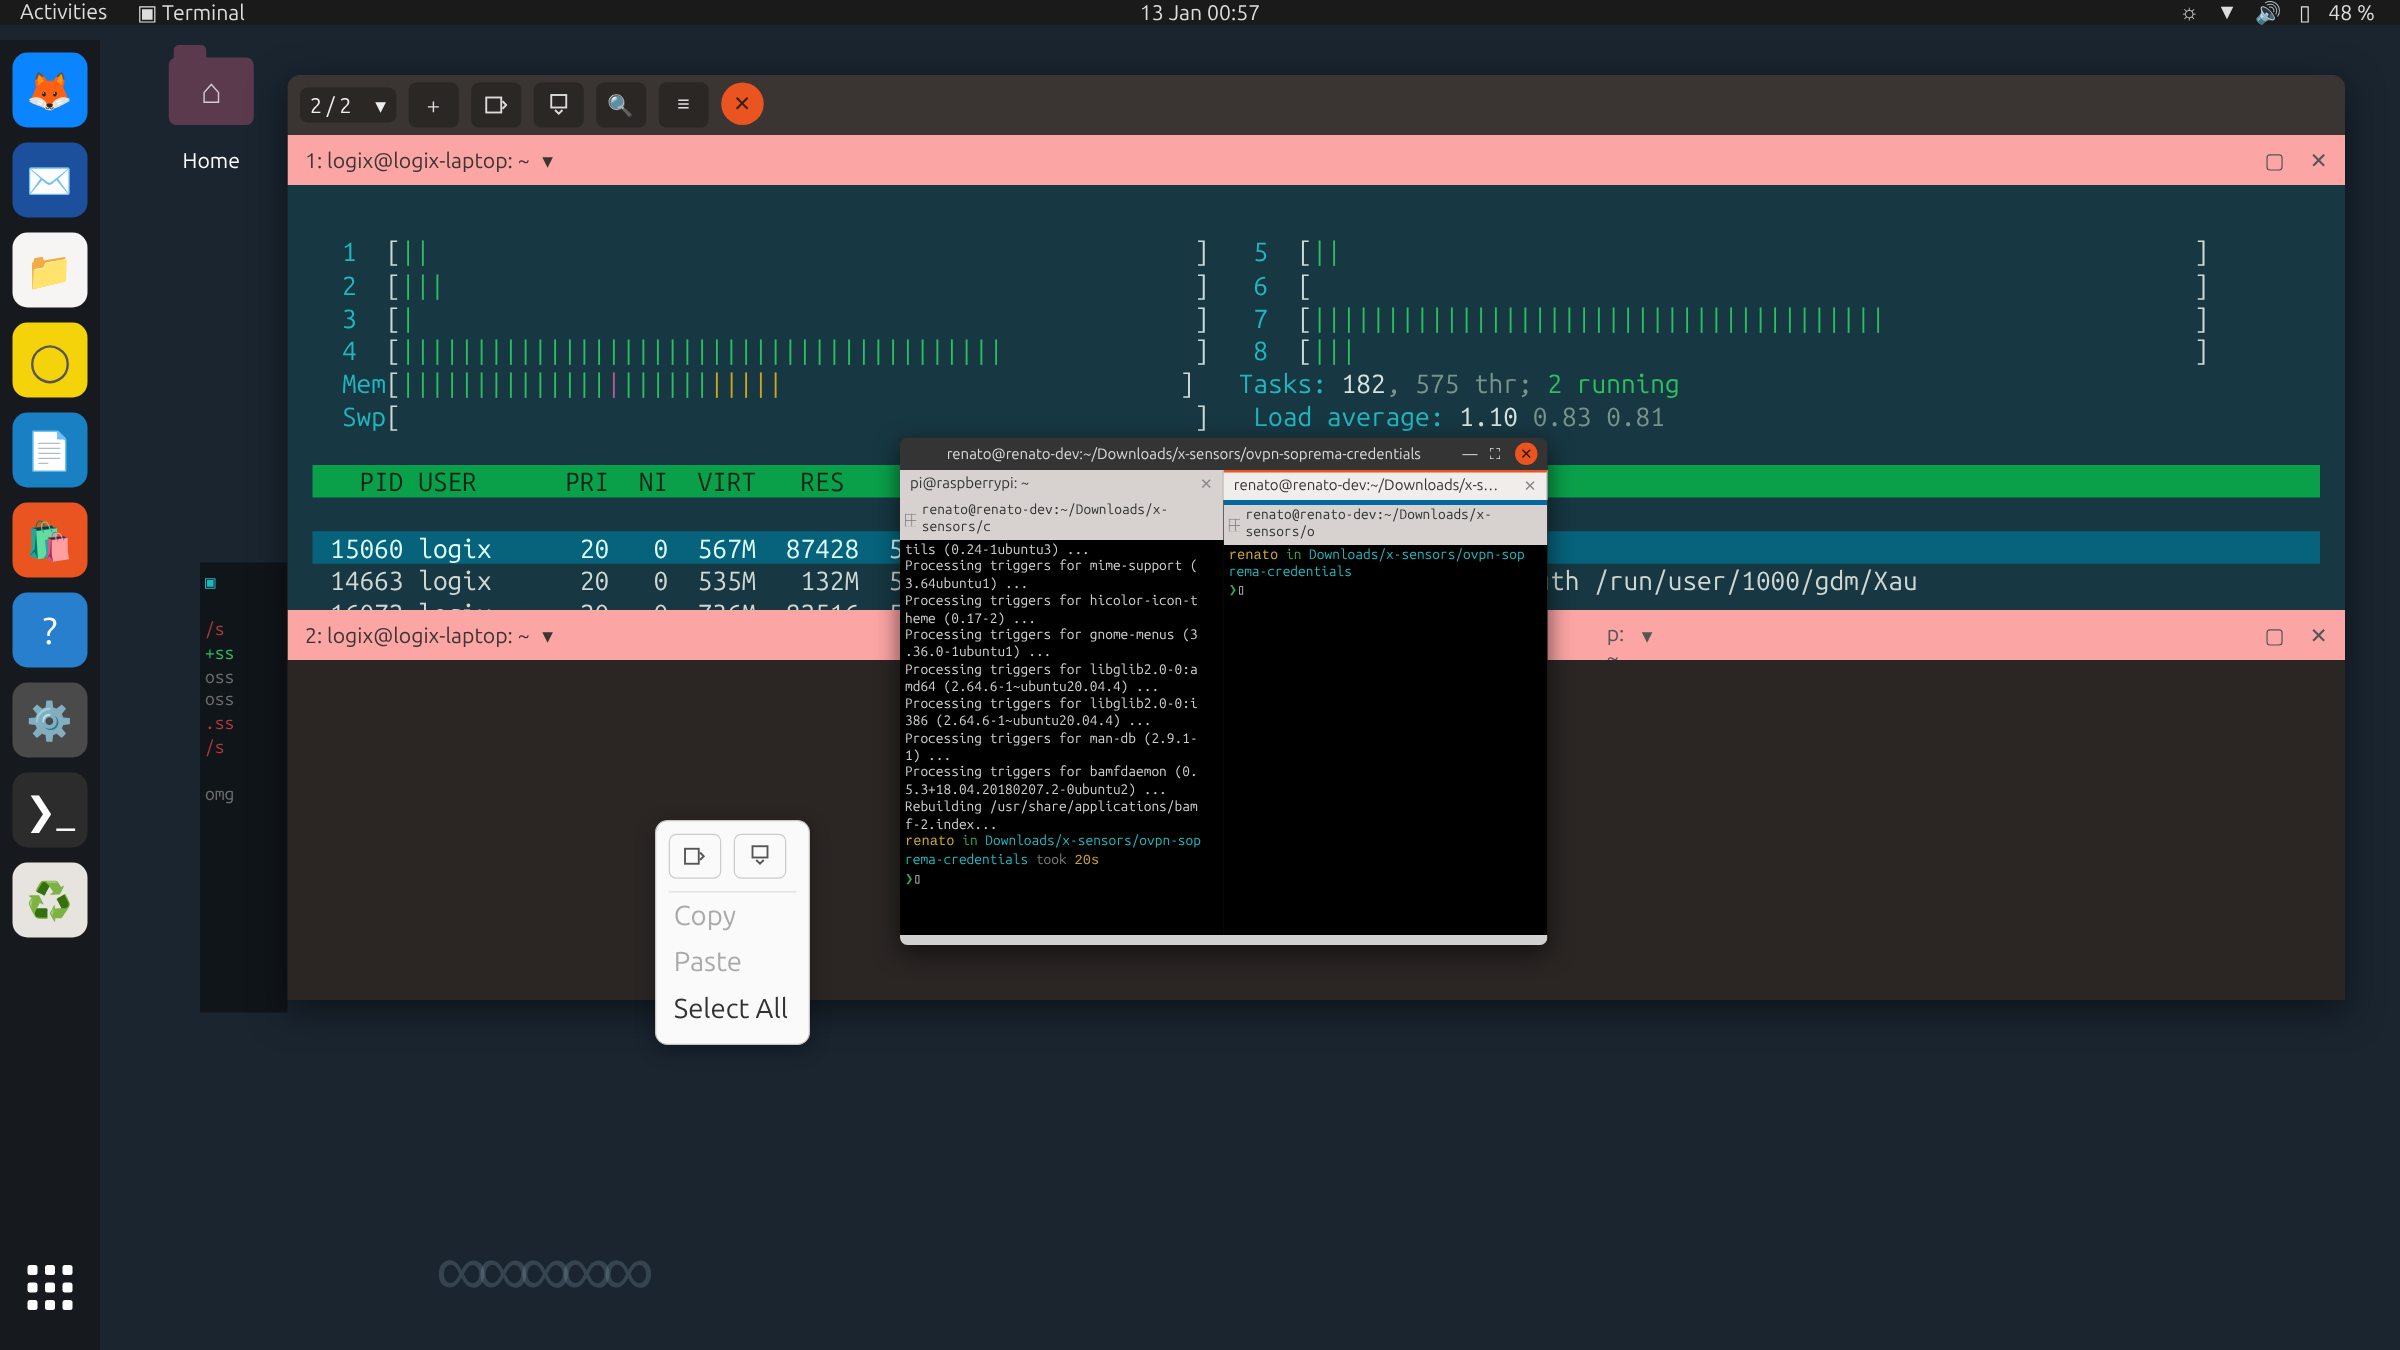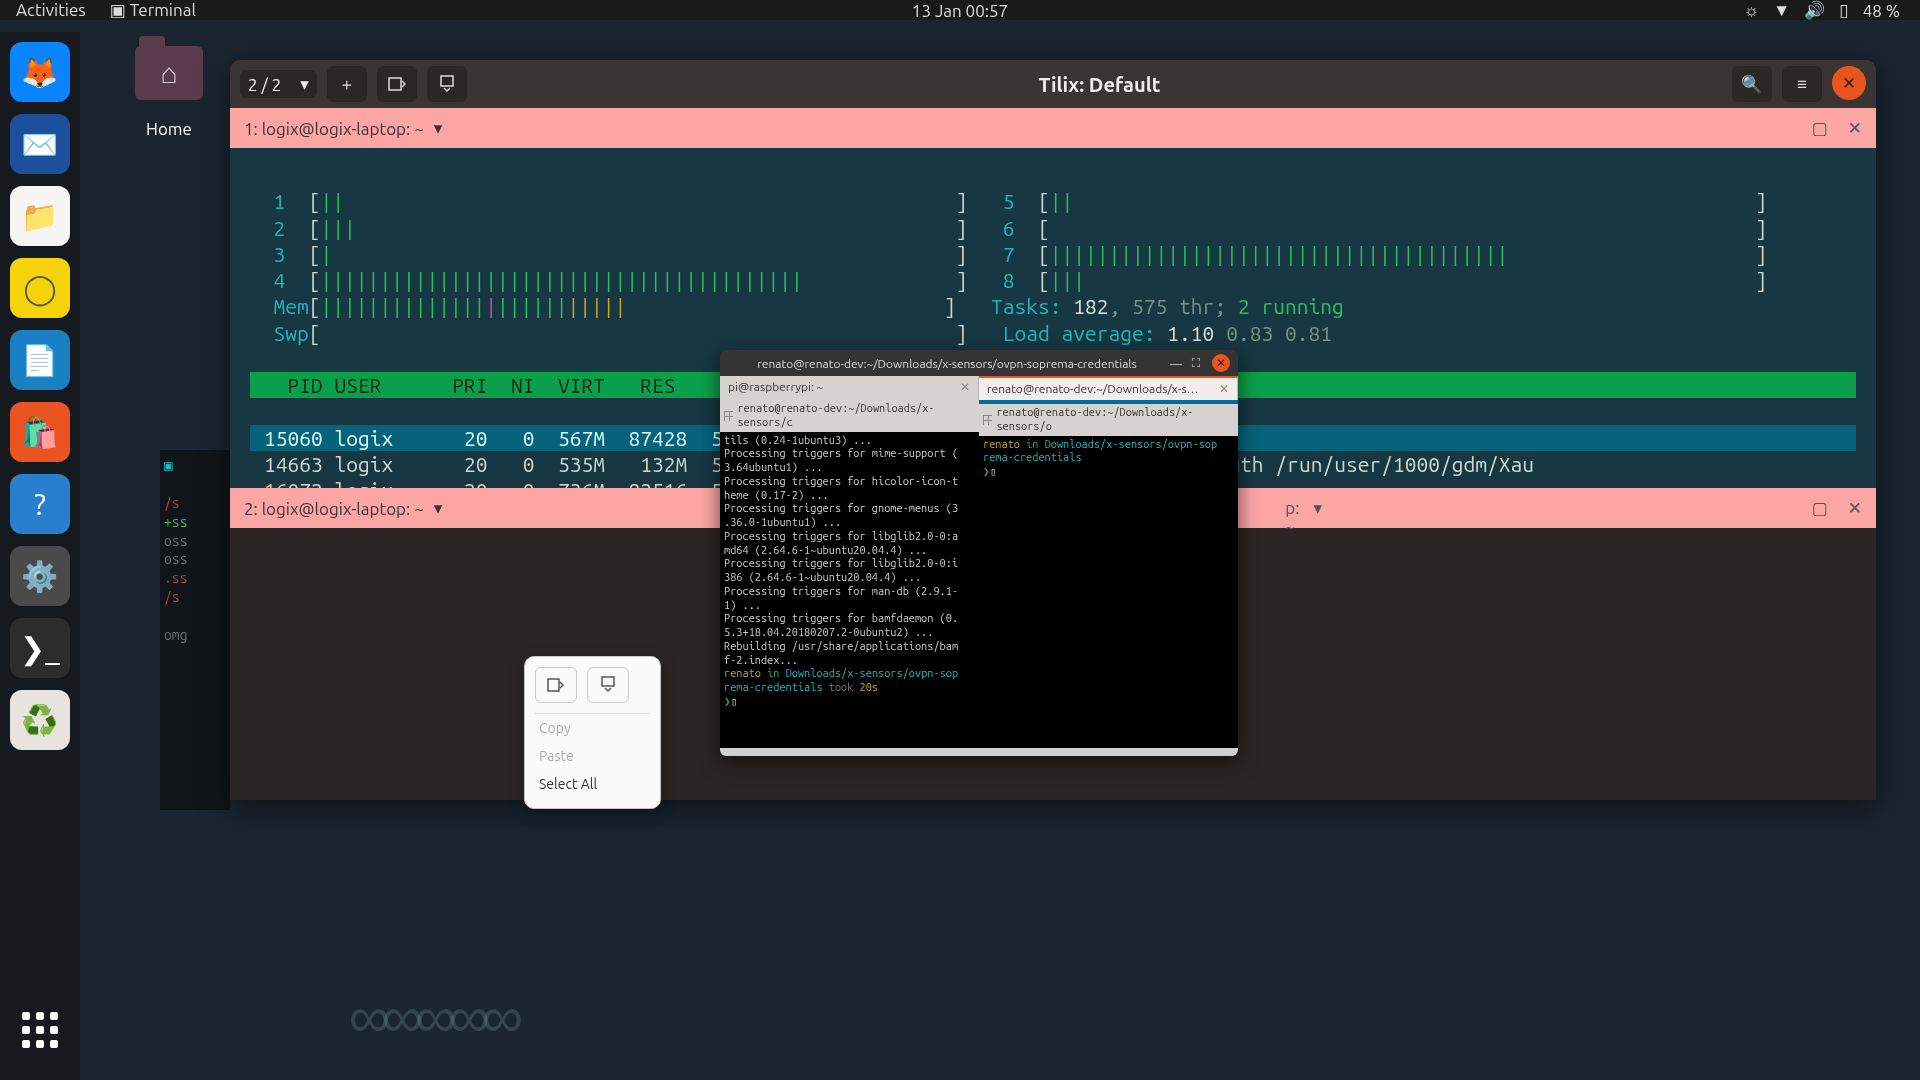--- a/index.html
+++ b/index.html
@@ -107,24 +107,24 @@
 .mag  { color: #b35c9c; }
 .wht  { color: #d7e2de; }
 .dim  { color: #78938b; }
 
 .split2 { display: flex; }
 .split2 .col { flex: 1; min-width: 0; }
 .vline { width: 1px; background: #d0c8c4; }
 
 
 .popover {
-  position: absolute; left: 524px; top: 656px; width: 137px;
+  position: absolute; left: 524px; top: 656px; width: 124px;
   background: #fafafa; border: 1px solid #c8c4c1; border-radius: 10px;
   box-shadow: 0 4px 16px rgba(0,0,0,.3); padding: 10px; z-index: 30;
-  font-size: 14px; color: #333;
+  font-size: 22px; color: #333;
 }
 .popover .row1 { display: flex; gap: 10px; justify-content: flex-start; padding-bottom: 10px; border-bottom: 1px solid #ddd; }
 .popover .row1 .ib { width: 42px; height: 36px; border: 1px solid #ccc; border-radius: 6px;
   display: flex; align-items: center; justify-content: center; cursor: pointer; }
 .popover .mi { padding: 6px 4px; cursor: pointer; border-radius: 4px; }
 .popover .mi.disabled { color: #aaa; cursor: default; }
 .popover::after {
   content: ""; position: absolute; bottom: -12px; left: 58px;
   border: 12px solid transparent; border-top-color: #fafafa;
 }
@@ -148,21 +148,21 @@
 }
 .miniwin .tabs .tab { flex: 1; padding: 4px 8px; border-right: 1px solid #bbb; cursor: pointer; overflow: hidden; white-space: nowrap; text-overflow: ellipsis; }
 .miniwin .tabs .tab.active { background: #f0edeb; border-top: 2px solid #e95420; }
 .miniwin .tabs .x { float: right; color: #888; padding-left: 4px; }
 .miniwin .panes { display: flex; height: calc(100% - 26px - 24px); }
 .miniwin .pane { flex: 1; background: #000; color: #cfcfcf; font: 11px/1.25 "Ubuntu Mono", monospace; padding: 2px 4px; overflow: hidden; }
 .miniwin .pane .barhdr { background: #d7d2cf; color: #333; font-size: 11px; padding: 2px 4px; display: flex; align-items: center; gap: 4px; margin: -2px -4px 2px -4px; }
 .miniwin .pane .barhdr .grid { display: inline-block; width: 10px; height: 10px; background:
   linear-gradient(#888 1px, transparent 1px) 0 0/5px 5px,
   linear-gradient(90deg,#888 1px, transparent 1px) 0 0/5px 5px; }
-.miniwin .c-yel { color: #c7a531; }
+.miniwin .c-yel { color: #c7a531; font-family: Liberation Mono, monospace; }
 .miniwin .c-grn { color: #2fa84f; }
 .miniwin .c-cyn { color: #1fb7bd; }
 .miniwin .c-dim { color: #7a7a7a; }
 .miniwin .pane.right .barhdr { border-top: 4px solid #0369a1; }
 
 
 .leftstrip {
   position: absolute; left: 160px; top: 450px; width: 70px; height: 360px;
   background: #10151a; z-index: 4; font: 14px/1.35 "Ubuntu Mono", monospace;
   color: #6e6e6e; padding: 6px 4px;
@@ -261,21 +261,20 @@
           <rect x="1" y="3" width="12" height="12" fill="none" stroke="#ddd" stroke-width="1.5"></rect>
           <path d="M14 6l3 3-3 3" fill="none" stroke="#ddd" stroke-width="1.5"></path>
         </svg>
     </div>
     <div class="ttb-btn">
       <svg width="18" height="18" viewBox="0 0 18 18">
           <rect x="3" y="1" width="12" height="10" fill="none" stroke="#ddd" stroke-width="1.5"></rect>
           <path d="M6 13l3 3 3-3" fill="none" stroke="#ddd" stroke-width="1.5"></path>
         </svg>
     </div>
-    <div class="tilix-title">Tilix: Default</div>
     <div class="ttb-right">
       <div class="ttb-btn">
           <span>🔍</span>
         </div>
       <div class="ttb-btn">
           <span>≡</span>
         </div>
       <div class="ttb-btn close-btn">
           <span>✕</span>
         </div>

